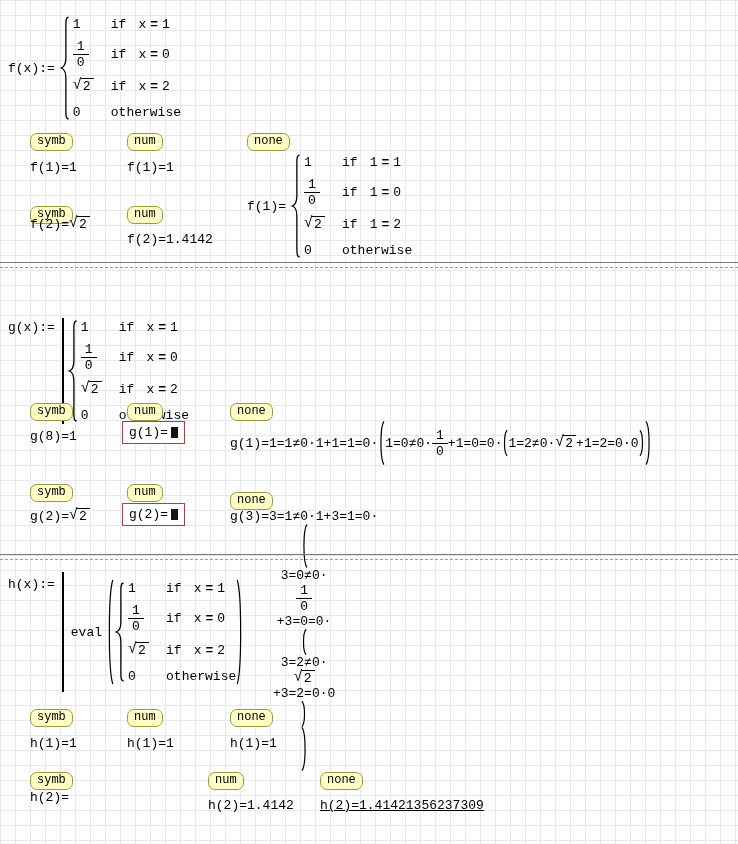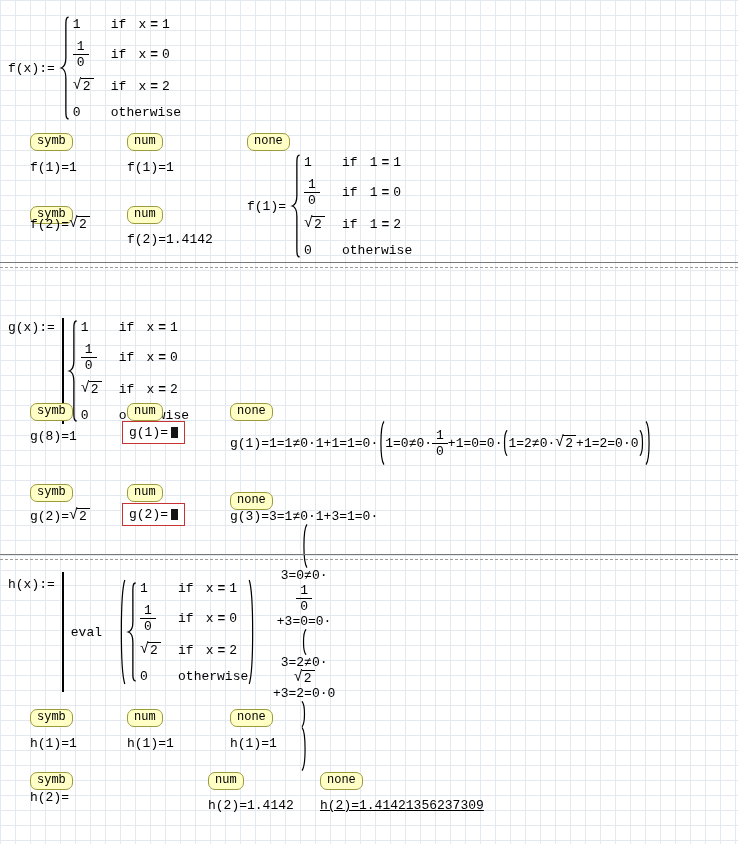--- a/index.html
+++ b/index.html
@@ -307,21 +307,21 @@
 
   <div class="separator" style="top:554px;">
     <div class="sep-solid"></div>
     <div class="sep-dashed"></div>
   </div>
 
   <div class="region row" style="left:8px;top:572px;">
     <span class="lhs-top">h(x):=</span>
     <div class="vline" style="height:120px;"></div>
     <div class="row" style="margin-left:4px;">
-      <span style="margin-right:16px;">eval</span>
+      <span style="margin-right:4px;">eval</span>
       <svg class="paren" width="8" viewBox="0 0 8 100" preserveAspectRatio="none" style="height:106px">
           <path d="M6.8 1 C2.2 14 2.2 86 6.8 99" fill="none" stroke="#000" stroke-width="1.2" vector-effect="non-scaling-stroke"></path>
         </svg>
       <span class="pw">
         <svg class="brace" width="11" viewBox="0 0 12 100" preserveAspectRatio="none" style="height:100px">
             <path d="M10.5 1 C7 1 7.5 6 7.5 14 L7.5 40 C7.5 46.5 6 49 2.5 50 C6 51 7.5 53.5 7.5 60 L7.5 86 C7.5 94 7 99 10.5 99" fill="none" stroke="#000" stroke-width="1.3" vector-effect="non-scaling-stroke"></path>
           </svg>
         <span class="pw-rows">
           <span class="pw-row h24">
             <span class="val">1</span>

